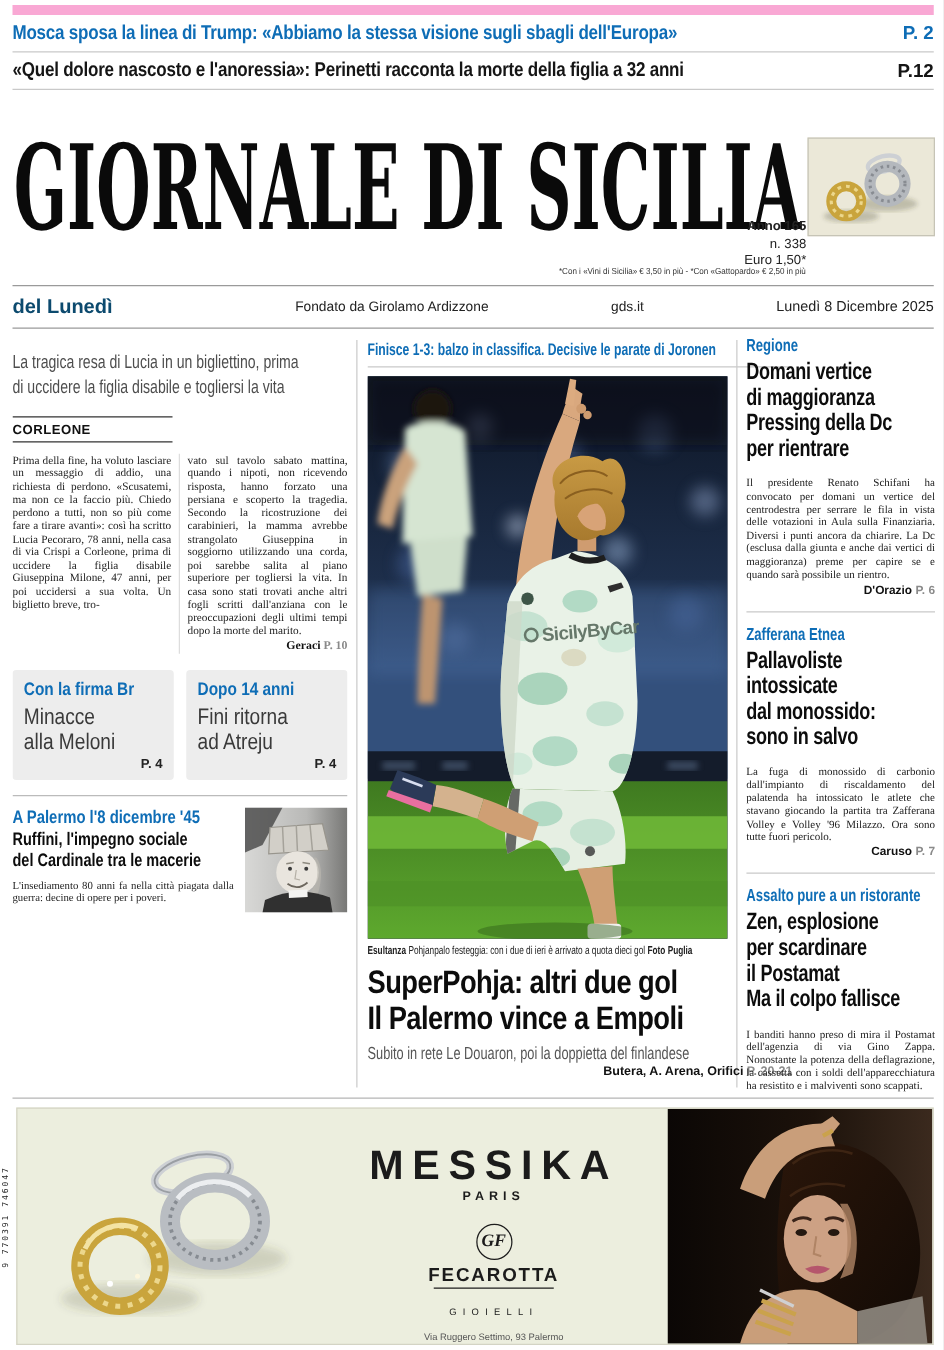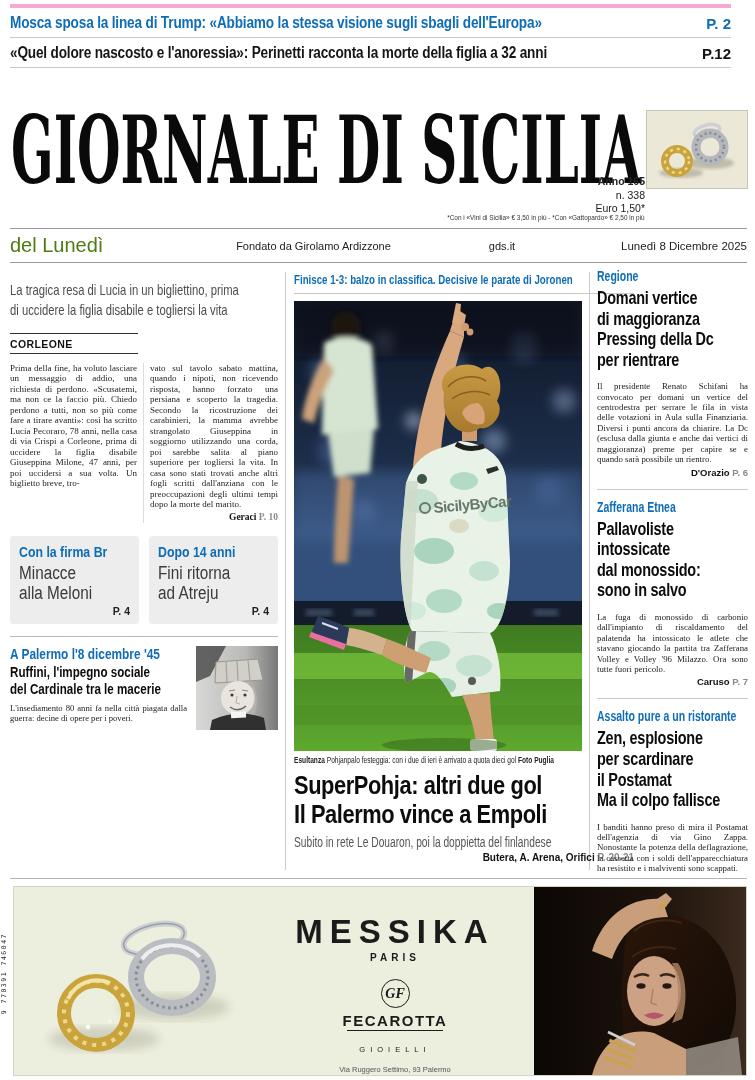--- a/index.html
+++ b/index.html
@@ -1,40 +1,40 @@
 <!DOCTYPE html>
 <html><head>
 <meta charset="utf-8">
 <style>
   html,body{margin:0;padding:0;background:#d9d9d9;}
   .page{position:relative;width:755px;height:1080px;margin:0 auto;background:#fff;
         font-family:"Liberation Sans",sans-serif;color:#111;overflow:hidden;}
 
   
-  .topstrip{position:absolute;left:10px;right:24px;top:4px;border-top:4px solid #f9a8d4;}
+  .topstrip{position:absolute;left:10px;right:8px;top:4px;border-top:8px solid #f9a8d4;}
   .ts-row{position:relative;height:29px;border-bottom:1px solid #c9c9c9;}
   .ts-text{position:absolute;left:0;top:50%;transform:translateY(-50%) scaleX(.85);
            transform-origin:left center;font-weight:bold;font-size:16px;white-space:nowrap;letter-spacing:-.2px;}
   .ts-page{position:absolute;right:0;top:50%;transform:translateY(-50%);font-weight:bold;font-size:15px;}
   .tone-blue .ts-text,.tone-blue .ts-page{color:#0e6db6;}
   .tone-dark .ts-text,.tone-dark .ts-page{color:#151515;}
   .tone-gray .ts-text,.tone-gray .ts-page{color:#8e8e8e;}
 
   
   .mh-title{position:absolute;left:9px;top:103px;}
   .mh-thumb{position:absolute;right:7px;top:110px;width:100px;height:77px;background:#ebe8d8;border:1px solid #c6c4b6;}
   .mh-meta{position:absolute;right:110px;top:175px;text-align:right;font-size:10.5px;line-height:1.3;color:#222;}
   .mh-meta .b{font-weight:bold;}
   .mh-fine{position:absolute;right:110px;top:214px;font-size:7px;color:#333;white-space:nowrap;
            transform:scaleX(.92);transform-origin:right center;}
 
   
   .dateline{position:absolute;left:10px;right:8px;top:228px;height:33px;border-top:1px solid #9a9a9a;
             border-bottom:1px solid #9a9a9a;display:flex;align-items:center;}
-  .dl-edition{width:190px;font-size:20px;font-weight:normal;color:#4d7c0f;}
+  .dl-edition{width:190px;font-size:16px;font-weight:bold;color:#0c4a6e;}
   .dl-founded{flex:1;text-align:center;font-size:11px;color:#222;}
   .dl-site{width:150px;text-align:center;font-size:11px;color:#222;}
   .dl-date{width:170px;text-align:right;font-size:11.5px;color:#222;}
 
   
   .col-left{position:absolute;left:10px;top:268px;width:268px;height:606px;overflow:hidden;}
   .col-center{position:absolute;left:294px;top:272px;width:340px;height:602px;overflow:hidden;}
   .col-right{position:absolute;left:597px;top:268px;width:151px;height:608px;overflow:hidden;}
   .vrule{position:absolute;top:272px;width:1px;height:598px;background:#ccc;}
   .hrule-bottom{position:absolute;left:10px;right:8px;top:878px;height:1px;background:#b5b5b5;}

